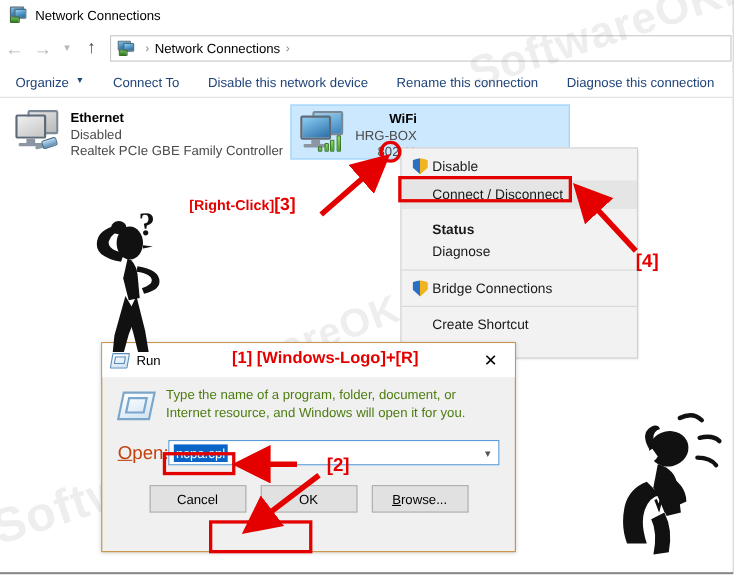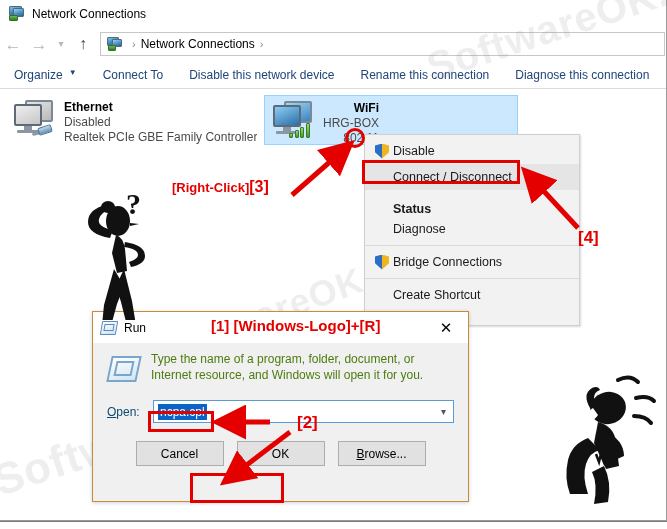--- a/index.html
+++ b/index.html
@@ -311,21 +311,21 @@
     position: absolute; left: 8px; top: 7px; right: 8px; bottom: 8px;
     border: 2px solid #7aa6cc;
     transform: skewX(-12deg);
   }
   .run-desc {
     font-size: 12px; color: #4d7c0f; line-height: 16px;
     max-width: 300px;
   }
   .open-row { display: flex; align-items: center; margin-bottom: 18px; }
   .open-label {
-    font-size: 12px; color: #0c4a6e; width: 46px; flex: none;
+    font-size: 17px; color: #c2410c; width: 46px; flex: none;
   }
   .open-label u { text-decoration: underline; }
   .combo {
     flex: 1; height: 23px;
     background: #ffffff;
     border: 1px solid #5b9bd5;
     display: flex; align-items: center;
     padding-left: 4px;
     position: relative;
   }

